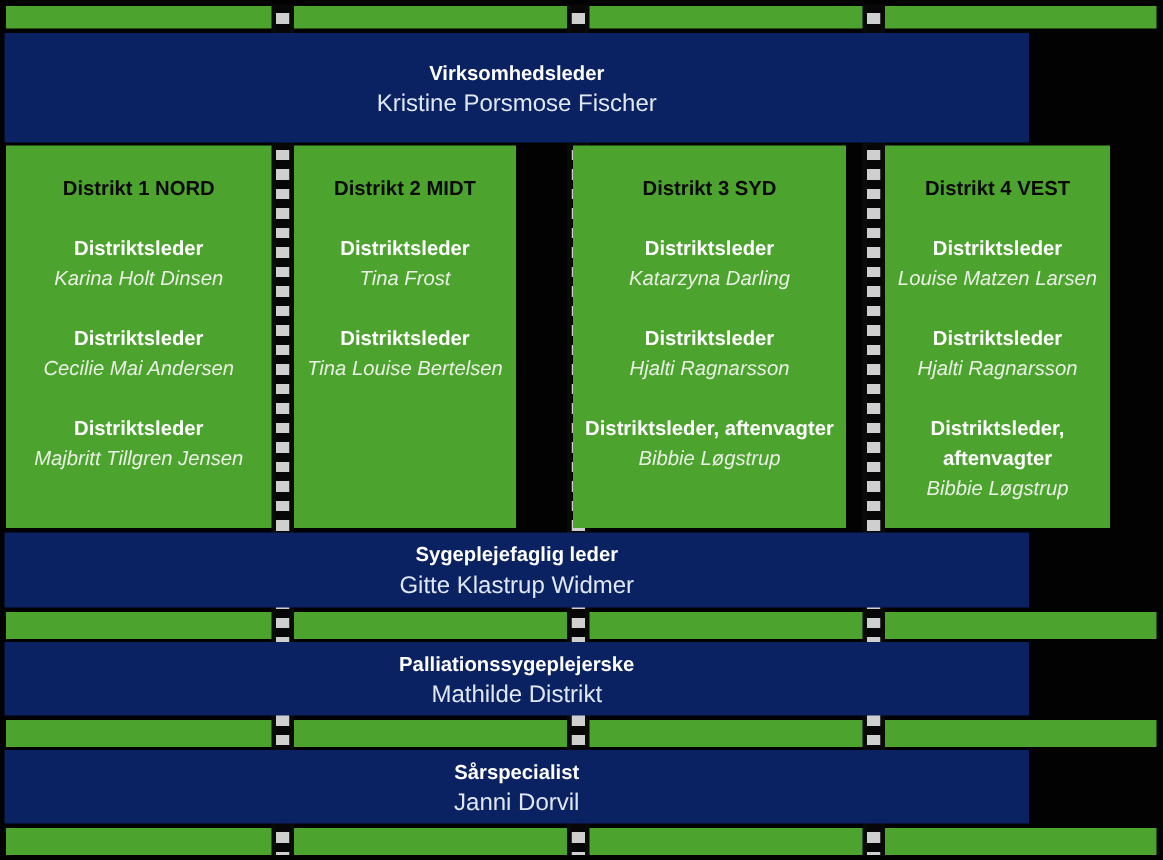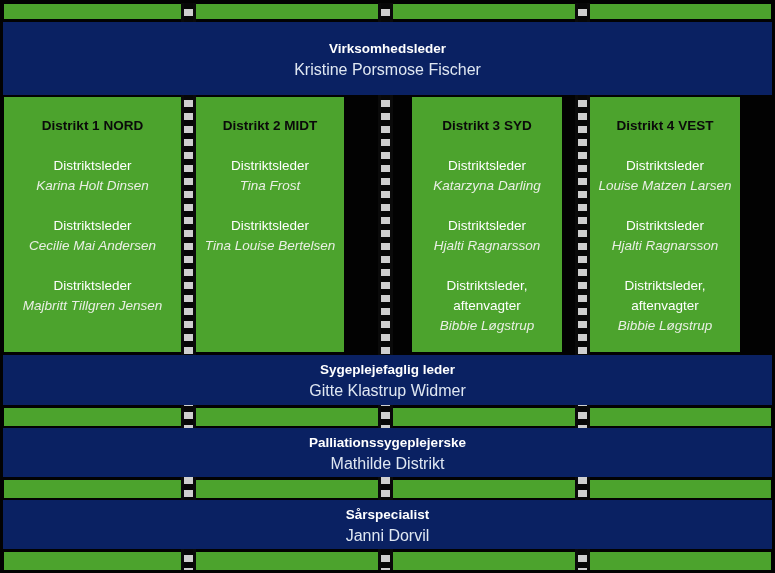--- a/index.html
+++ b/index.html
@@ -9,34 +9,34 @@
   }
   
   .vstrip{
     position:absolute;top:3px;bottom:3px;width:15px;box-sizing:border-box;z-index:0;
     background:repeating-linear-gradient(180deg,#070707 0 6px,#cfcfcf 6px 13px);
     border-left:3px solid #0a0a0a;border-right:3px solid #0a0a0a;
   }
   .row{position:absolute;left:0;right:0;z-index:1;}
   .greenbox{position:absolute;top:0;bottom:0;background:#4CA32D;}
   .navybar{
-    position:absolute;left:3px;width:769px;background:#0A2162;z-index:2;
+    position:absolute;left:3px;width:683px;background:#0A2162;z-index:2;
     display:flex;flex-direction:column;align-items:center;justify-content:center;
     text-align:center;line-height:21px;
   }
   .navybar .bar-title{color:#ffffff;font-weight:bold;font-size:13.5px;}
   .navybar .bar-name{color:#dfe7f2;font-size:16px;}
   .district{
     display:flex;flex-direction:column;align-items:center;
     padding-top:19px;box-sizing:border-box;text-align:center;
     font-size:13.5px;line-height:20px;
   }
   .district .col-title{color:#0a0a0a;font-weight:bold;}
   .spacer20{height:20px;flex:0 0 auto;}
-  .role-label{color:#ffffff;font-weight:normal;}
+  .role-label{color:#ffffff;font-weight:bold;}
   .role-name{color:#e9efe4;font-style:italic;}
 </style>
 </head>
 <body>
 
 <div class="frame">
 
   <div class="vstrip" style="left:181px"></div>
   <div class="vstrip" style="left:378px"></div>
   <div class="vstrip" style="left:575px"></div>
@@ -71,21 +71,21 @@
     <div class="greenbox district" style="left:196px;width:148px">
       <div class="col-title">Distrikt 2 MIDT</div>
       <div class="spacer20"></div>
       <div class="role-label">Distriktsleder</div>
       <div class="role-name">Tina Frost</div>
       <div class="spacer20"></div>
       <div class="role-label">Distriktsleder</div>
       <div class="role-name">Tina Louise Bertelsen</div>
     </div>
 
-    <div class="greenbox district" style="left:412px;width:150px">
+    <div class="greenbox district" style="left:382px;width:182px">
       <div class="col-title">Distrikt 3 SYD</div>
       <div class="spacer20"></div>
       <div class="role-label">Distriktsleder</div>
       <div class="role-name">Katarzyna Darling</div>
       <div class="spacer20"></div>
       <div class="role-label">Distriktsleder</div>
       <div class="role-name">Hjalti Ragnarsson</div>
       <div class="spacer20"></div>
       <div class="role-label">Distriktsleder, aftenvagter</div>
       <div class="role-name">Bibbie Løgstrup</div>

